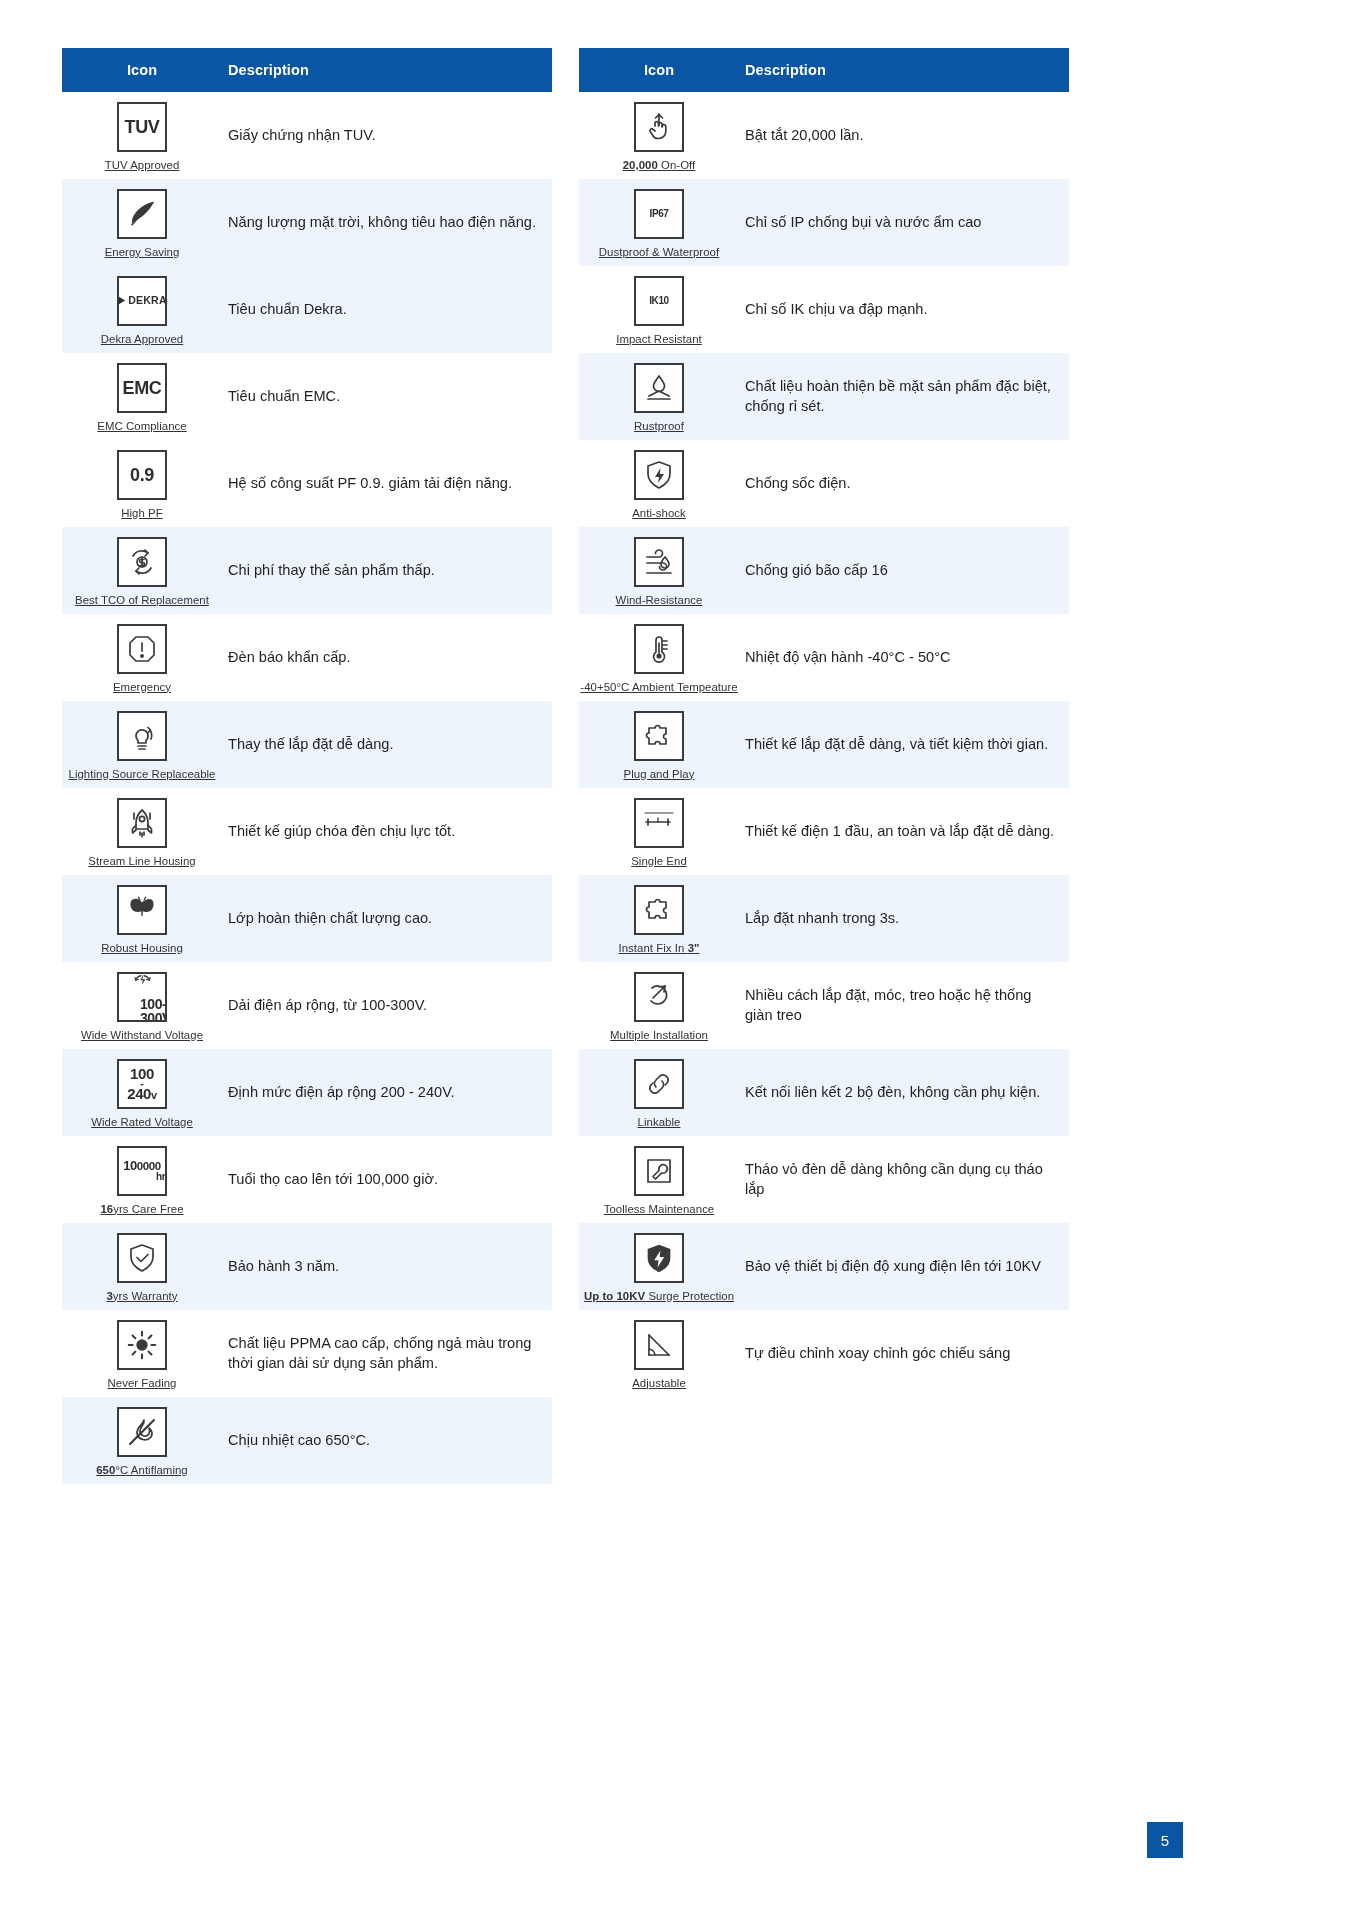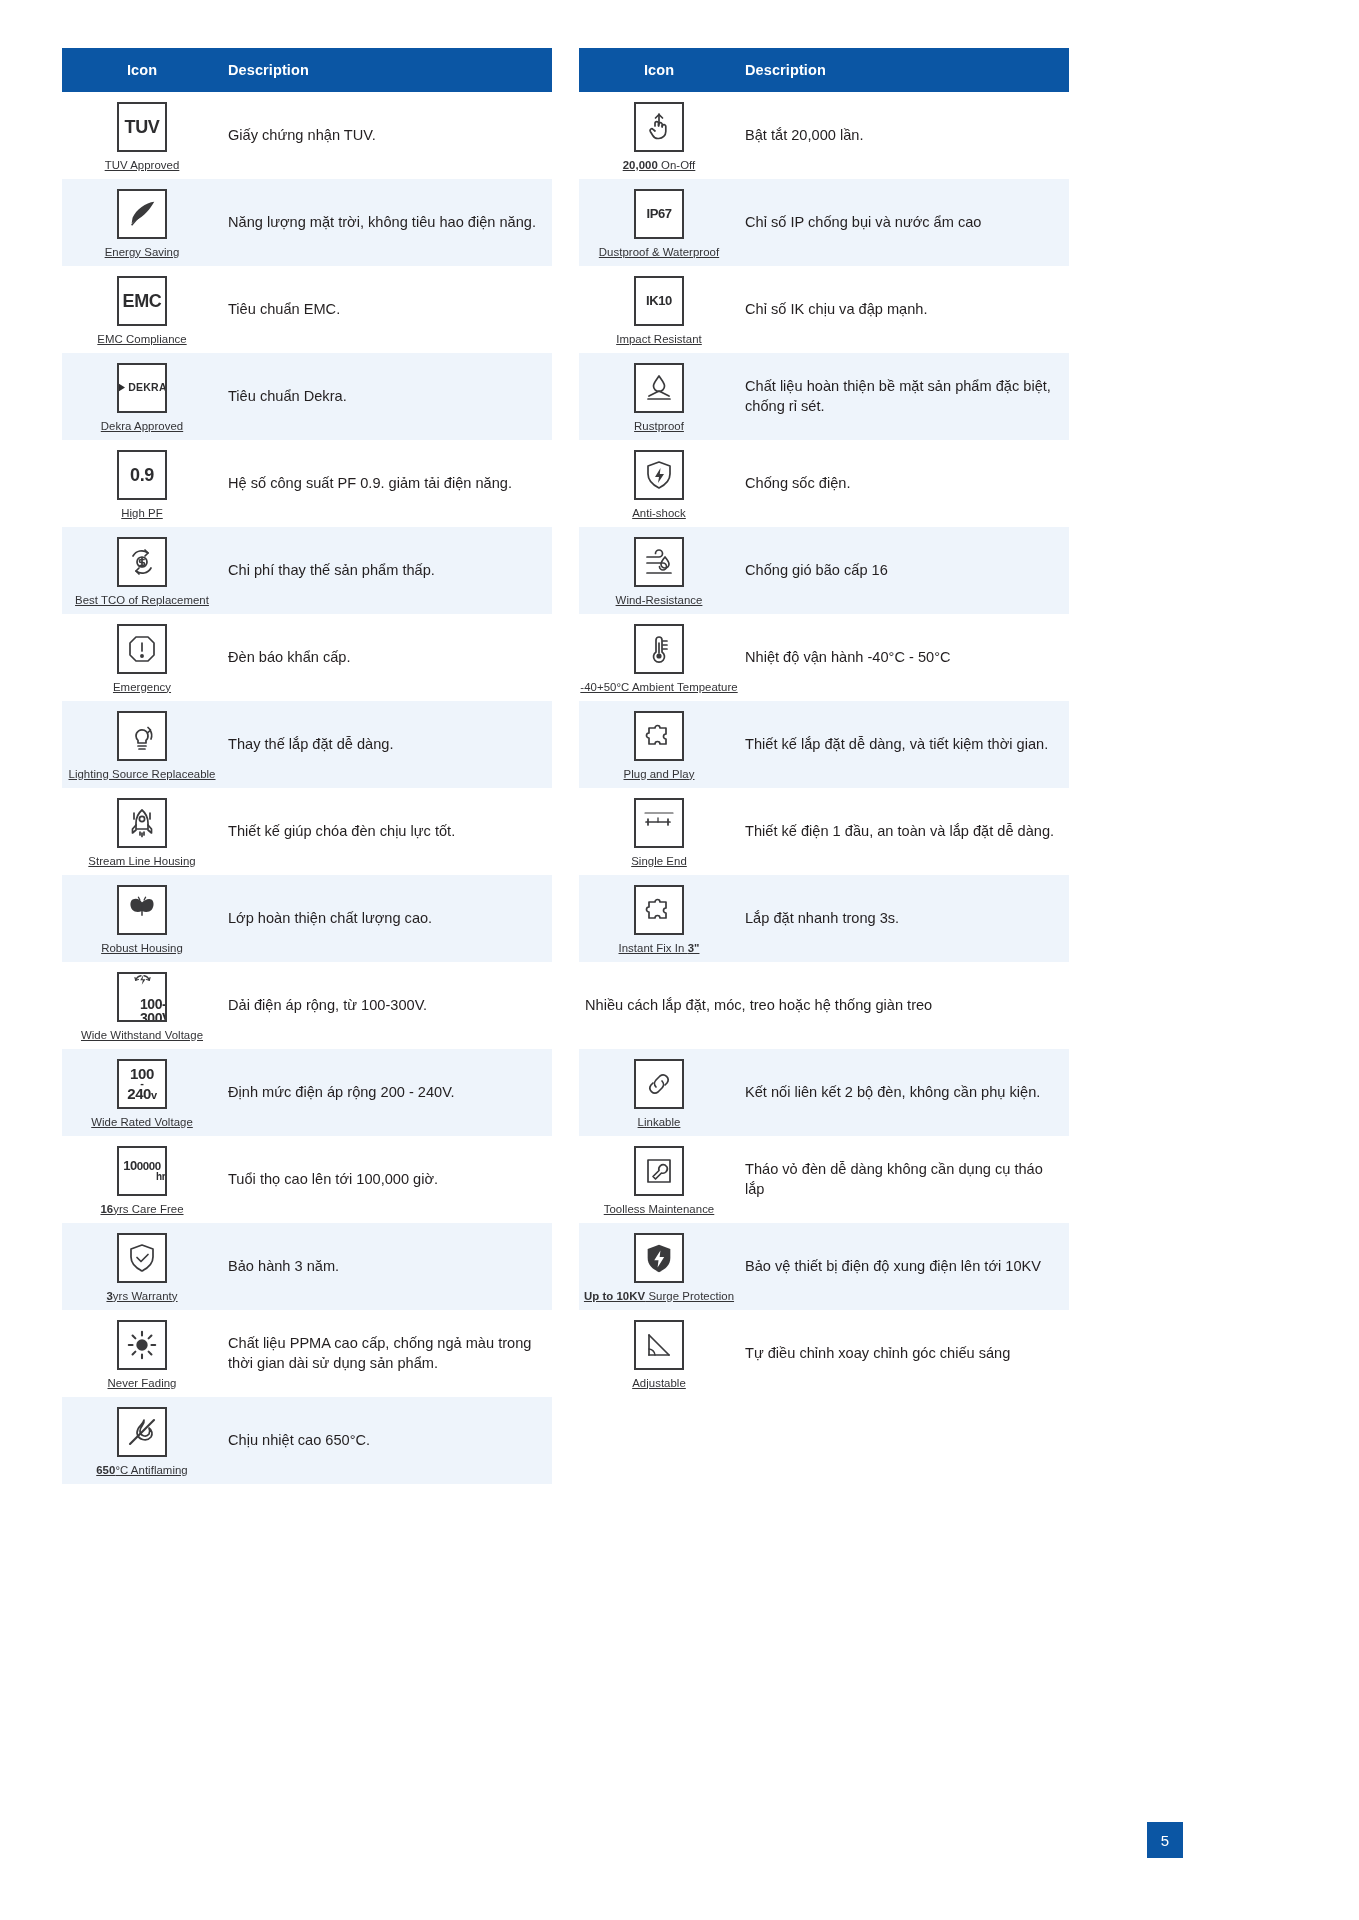--- a/index.html
+++ b/index.html
@@ -72,21 +72,21 @@
   }
   .glyphbox svg { display: block; }
   .glyph-text {
     font-weight: bold;
     font-size: 18px;
     color: #2d2d2f;
     letter-spacing: -0.4px;
     line-height: 1;
     font-family: "Liberation Sans", sans-serif;
   }
-  .glyph-text.sm { font-size: 13px; }
+  .glyph-text.sm { font-size: 10px; }
   .glyph-text.xs { font-size: 14px; margin-left: 27px; }
   .glyph-stack {
     display: flex; flex-direction: column;
     align-items: center; justify-content: center;
     line-height: 1.02;
   }
   .cap {
     margin-top: 7px;
     font-size: 11.4px;
     color: #333336;
@@ -139,44 +139,44 @@
                   <svg width="34" height="34" viewBox="0 0 36 36">
                     <path d="M31 5C22 6 12 13 8 22l-1 6 4-3c9-4 16-13 20-20z" fill="#3a3a3c"></path>
                     <path d="M7 30 20 15" stroke="#3a3a3c" stroke-width="1.6" fill="none"></path>
                   </svg>
                 </span>
               </div>
               <div class="cap">Energy Saving</div>
             </div>
             <div class="cell-desc">Năng lượng mặt trời, không tiêu hao điện năng.</div>
           </div>
-          <div class="row">
-            <div class="cell-icon">
-              <div class="glyphbox">
-                <span class="glyph-text">EMC</span>
-              </div>
-              <div class="cap">EMC Compliance</div>
-            </div>
-            <div class="cell-desc">Tiêu chuẩn EMC.</div>
-          </div>
           <div class="row alt">
             <div class="cell-icon">
               <div class="glyphbox">
                 <span class="glyph-stack">
                   <span style="display:flex;align-items:center;gap:2px;">
                     <svg width="9" height="11" viewBox="0 0 9 11">
                       <path d="M1 1l7 4.5L1 10z" fill="#2d2d2f"></path>
                     </svg>
                     <span class="glyph-text" style="font-size:10.5px;letter-spacing:.2px;">DEKRA</span>
                   </span>
                 </span>
               </div>
               <div class="cap">Dekra Approved</div>
             </div>
             <div class="cell-desc">Tiêu chuẩn Dekra.</div>
+          </div>
+          <div class="row">
+            <div class="cell-icon">
+              <div class="glyphbox">
+                <span class="glyph-text">EMC</span>
+              </div>
+              <div class="cap">EMC Compliance</div>
+            </div>
+            <div class="cell-desc">Tiêu chuẩn EMC.</div>
           </div>
           <div class="row">
             <div class="cell-icon">
               <div class="glyphbox">
                 <span class="glyph-text">0.9</span>
               </div>
               <div class="cap">High PF</div>
             </div>
             <div class="cell-desc">Hệ số công suất PF 0.9. giảm tải điện năng.</div>
           </div>
@@ -493,20 +493,32 @@
                   <svg width="36" height="36" viewBox="0 0 36 36" fill="none" stroke="#3a3a3c" stroke-width="1.7" stroke-linecap="round" stroke-linejoin="round">
                     <path d="M8 10h6a2.5 2.5 0 1 1 5 0h6v6a2.5 2.5 0 1 0 0 5v5h-6a2.5 2.5 0 1 0-5 0H8v-6a2.5 2.5 0 1 1 0-5z"></path>
                   </svg>
                 </span>
               </div>
               <div class="cap">Instant Fix In <b>3"</b></div>
             </div>
             <div class="cell-desc">Lắp đặt nhanh trong 3s.</div>
           </div>
           <div class="row">
+            <div class="cell-icon">
+              <div class="glyphbox">
+                <span style="line-height:0">
+                  <svg width="36" height="36" viewBox="0 0 36 36" fill="none" stroke="#3a3a3c" stroke-width="1.7" stroke-linecap="round" stroke-linejoin="round">
+                    <path d="M11 9a9 9 0 1 1-1 13"></path>
+                    <path d="M24 7 12 19"></path>
+                    <path d="M24 7l-1 6M24 7l-6 1"></path>
+                  </svg>
+                </span>
+              </div>
+              <div class="cap">Multiple Installation</div>
+            </div>
             <div class="cell-desc">Nhiều cách lắp đặt, móc, treo hoặc hệ thống giàn treo</div>
           </div>
           <div class="row alt">
             <div class="cell-icon">
               <div class="glyphbox">
                 <span style="line-height:0">
                   <svg width="36" height="36" viewBox="0 0 36 36" fill="none" stroke="#3a3a3c" stroke-width="1.7" stroke-linecap="round" stroke-linejoin="round">
                     <path d="M15 21a5 5 0 0 1 0-7l4-4a5 5 0 0 1 7 7l-2 2"></path>
                     <path d="M21 15a5 5 0 0 1 0 7l-4 4a5 5 0 0 1-7-7l2-2"></path>
                   </svg>

